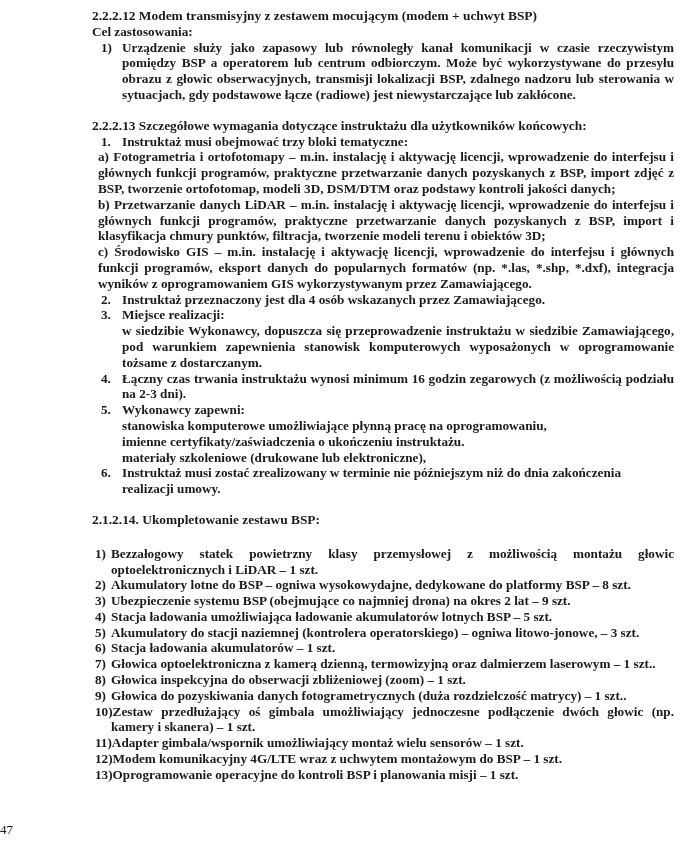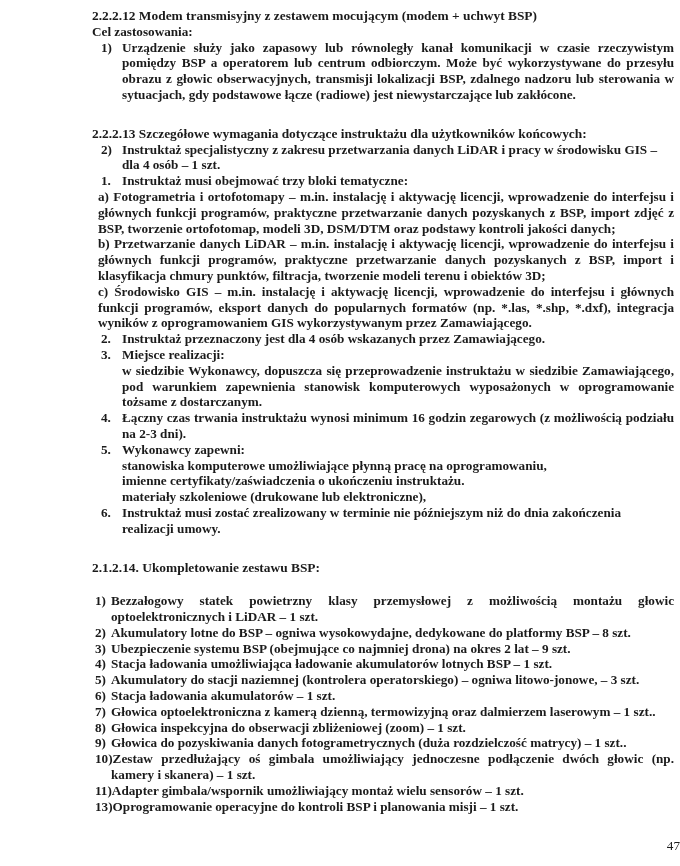--- a/index.html
+++ b/index.html
@@ -24,80 +24,80 @@
   .content {
     position: relative;
     margin-left: 92px;
     width: 582px;
   }
   .heading {
     font-weight: bold;
     font-size: 13.4px;
     margin: 0;
   }
-  .heading.space-before { margin-top: 23px; }
+  .heading.space-before { margin-top: 15px; }
   .heading.space-after  { margin-bottom: 18px; }
   p.block { margin: 0; font-weight: bold; }
   .justify { text-align: justify; }
   
   .hang-deep { padding-left: 30px; text-indent: -21px; }
   .hang-deep > .marker { display: inline-block; min-width: 21px; text-indent: 0; }
   
   .hang { padding-left: 19px; text-indent: -16px; }
   .hang > .marker { display: inline-block; min-width: 16px; text-indent: 0; }
   
   .flat { padding-left: 6px; }
   
   .indent { padding-left: 30px; }
   .plain { padding-left: 0; }
   .page-number {
     position: absolute;
-    bottom: 12px;
+    bottom: 28px;
     left: 0;
     width: 680px;
-    text-align: right;
+    text-align: left;
   }
 </style>
 </head>
 <body>
 
 <div class="page">
   <div class="content">
       <section>
         <h2 class="heading">2.2.2.12 Modem transmisyjny z zestawem mocującym (modem + uchwyt BSP)</h2>
         <p class="block plain">Cel zastosowania:</p>
         <p class="block hang-deep justify"><span class="marker">1)</span><span>Urządzenie służy jako zapasowy lub równoległy kanał komunikacji w czasie rzeczywistym pomiędzy BSP a operatorem lub centrum odbiorczym. Może być wykorzystywane do przesyłu obrazu z głowic obserwacyjnych, transmisji lokalizacji BSP, zdalnego nadzoru lub sterowania w sytuacjach, gdy podstawowe łącze (radiowe) jest niewystarczające lub zakłócone.</span></p>
       </section>
       <section>
         <h2 class="heading space-before">2.2.2.13 Szczegółowe wymagania dotyczące instruktażu dla użytkowników końcowych:</h2>
-        <p class="block hang-deep"><span class="marker">2)</span><span>Instruktaż specjalistyczny z zakresu przetwarzania danych LiDAR i pracy w środowisku GIS – dla 4 osób – 1 szt.</span></p>
         <p class="block hang-deep"><span class="marker">1.</span><span>Instruktaż musi obejmować trzy bloki tematyczne:</span></p>
         <p class="block flat justify">a) Fotogrametria i ortofotomapy – m.in. instalację i aktywację licencji, wprowadzenie do interfejsu i głównych funkcji programów, praktyczne przetwarzanie danych pozyskanych z BSP, import zdjęć z BSP, tworzenie ortofotomap, modeli 3D, DSM/DTM oraz podstawy kontroli jakości danych;</p>
         <p class="block flat justify">b) Przetwarzanie danych LiDAR – m.in. instalację i aktywację licencji, wprowadzenie do interfejsu i głównych funkcji programów, praktyczne przetwarzanie danych pozyskanych z BSP, import i klasyfikacja chmury punktów, filtracja, tworzenie modeli terenu i obiektów 3D;</p>
         <p class="block flat justify">c) Środowisko GIS – m.in. instalację i aktywację licencji, wprowadzenie do interfejsu i głównych funkcji programów, eksport danych do popularnych formatów (np. *.las, *.shp, *.dxf), integracja wyników z oprogramowaniem GIS wykorzystywanym przez Zamawiającego.</p>
         <p class="block hang-deep"><span class="marker">2.</span><span>Instruktaż przeznaczony jest dla 4 osób wskazanych przez Zamawiającego.</span></p>
         <p class="block hang-deep"><span class="marker">3.</span><span>Miejsce realizacji:</span></p>
         <p class="block indent justify">w siedzibie Wykonawcy, dopuszcza się przeprowadzenie instruktażu w siedzibie Zamawiającego, pod warunkiem zapewnienia stanowisk komputerowych wyposażonych w oprogramowanie tożsame z dostarczanym.</p>
         <p class="block hang-deep justify"><span class="marker">4.</span><span>Łączny czas trwania instruktażu wynosi minimum 16 godzin zegarowych (z możliwością podziału na 2-3 dni).</span></p>
         <p class="block hang-deep"><span class="marker">5.</span><span>Wykonawcy zapewni:</span></p>
         <p class="block indent">stanowiska komputerowe umożliwiające płynną pracę na oprogramowaniu,</p>
         <p class="block indent">imienne certyfikaty/zaświadczenia o ukończeniu instruktażu.</p>
         <p class="block indent">materiały szkoleniowe (drukowane lub elektroniczne),</p>
         <p class="block hang-deep"><span class="marker">6.</span><span>Instruktaż musi zostać zrealizowany w terminie nie późniejszym niż do dnia zakończenia realizacji umowy.</span></p>
       </section>
       <section>
         <h2 class="heading space-before space-after">2.1.2.14. Ukompletowanie zestawu BSP:</h2>
         <p class="block hang justify"><span class="marker">1)</span><span>Bezzałogowy statek powietrzny klasy przemysłowej z możliwością montażu głowic optoelektronicznych i LiDAR – 1 szt.</span></p>
         <p class="block hang"><span class="marker">2)</span><span>Akumulatory lotne do BSP – ogniwa wysokowydajne, dedykowane do platformy BSP – 8 szt.</span></p>
         <p class="block hang"><span class="marker">3)</span><span>Ubezpieczenie systemu BSP (obejmujące co najmniej drona) na okres 2 lat – 9 szt.</span></p>
-        <p class="block hang"><span class="marker">4)</span><span>Stacja ładowania umożliwiająca ładowanie akumulatorów lotnych BSP – 1 szt.</span></p>
+        <p class="block hang"><span class="marker">4)</span><span>Stacja ładowania umożliwiająca ładowanie akumulatorów lotnych BSP – 5 szt.</span></p>
         <p class="block hang"><span class="marker">5)</span><span>Akumulatory do stacji naziemnej (kontrolera operatorskiego) – ogniwa litowo-jonowe, – 3 szt.</span></p>
         <p class="block hang"><span class="marker">6)</span><span>Stacja ładowania akumulatorów – 1 szt.</span></p>
         <p class="block hang"><span class="marker">7)</span><span>Głowica optoelektroniczna z kamerą dzienną, termowizyjną oraz dalmierzem laserowym – 1 szt..</span></p>
         <p class="block hang"><span class="marker">8)</span><span>Głowica inspekcyjna do obserwacji zbliżeniowej (zoom) – 1 szt.</span></p>
         <p class="block hang"><span class="marker">9)</span><span>Głowica do pozyskiwania danych fotogrametrycznych (duża rozdzielczość matrycy) – 1 szt..</span></p>
         <p class="block hang justify"><span class="marker">10)</span><span>Zestaw przedłużający oś gimbala umożliwiający jednoczesne podłączenie dwóch głowic (np. kamery i skanera) – 1 szt.</span></p>
         <p class="block hang"><span class="marker">11)</span><span>Adapter gimbala/wspornik umożliwiający montaż wielu sensorów – 1 szt.</span></p>
+        <p class="block hang"><span class="marker">12)</span><span>Modem komunikacyjny 4G/LTE wraz z uchwytem montażowym do BSP – 1 szt.</span></p>
         <p class="block hang"><span class="marker">13)</span><span>Oprogramowanie operacyjne do kontroli BSP i planowania misji – 1 szt.</span></p>
       </section>
     </div>
   <div class="page-number">47</div>
 </div>
 
 </body></html>

